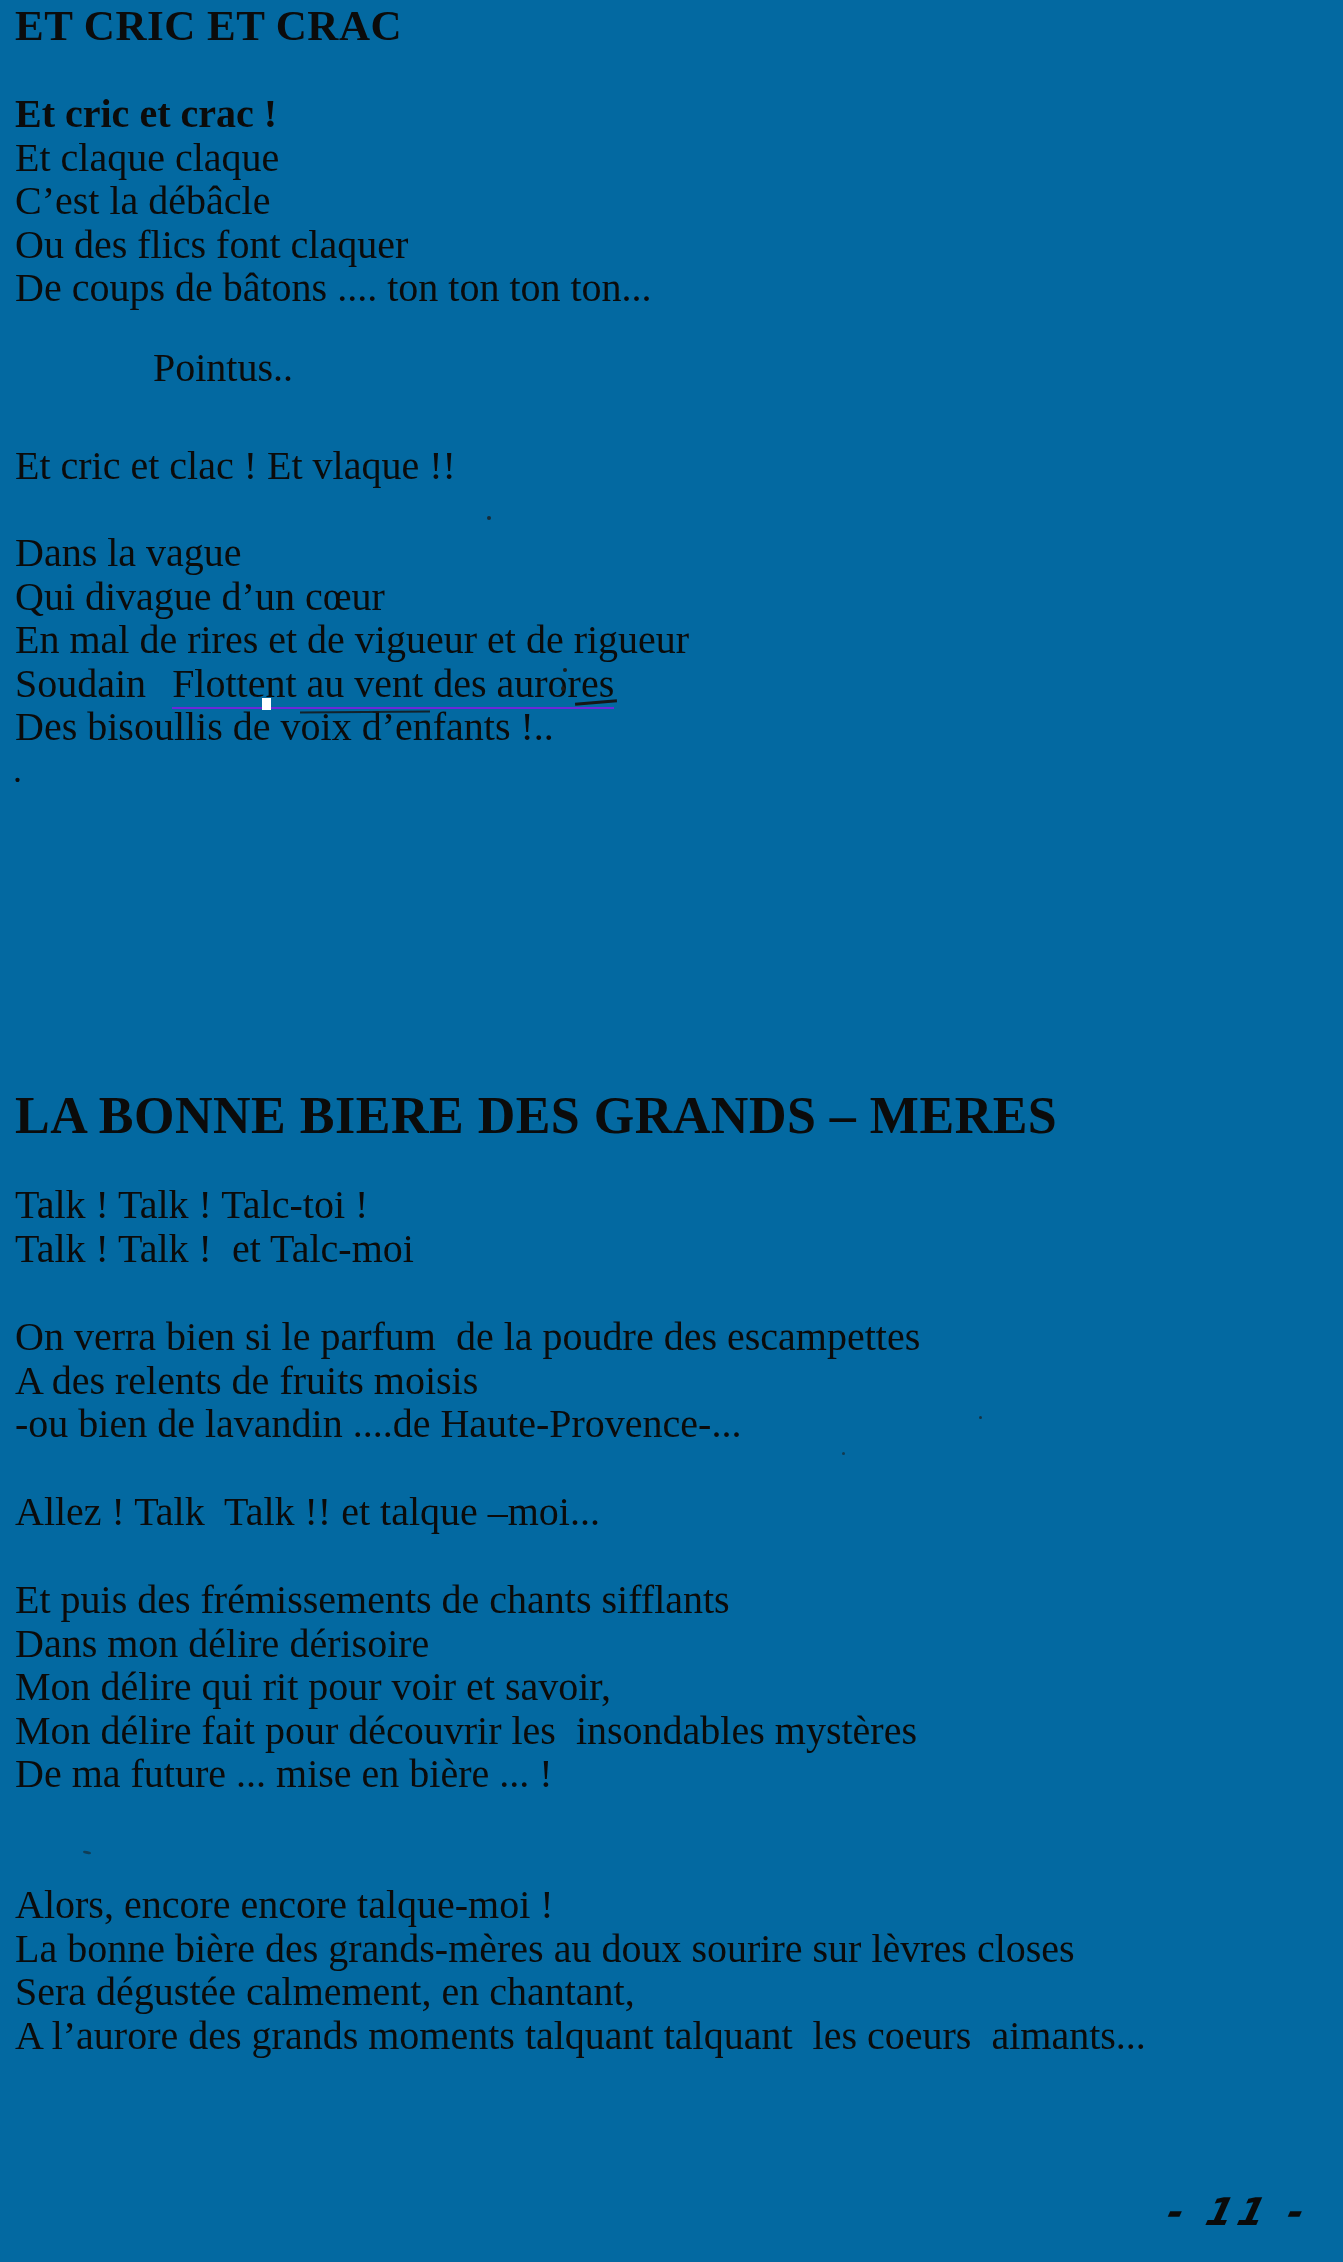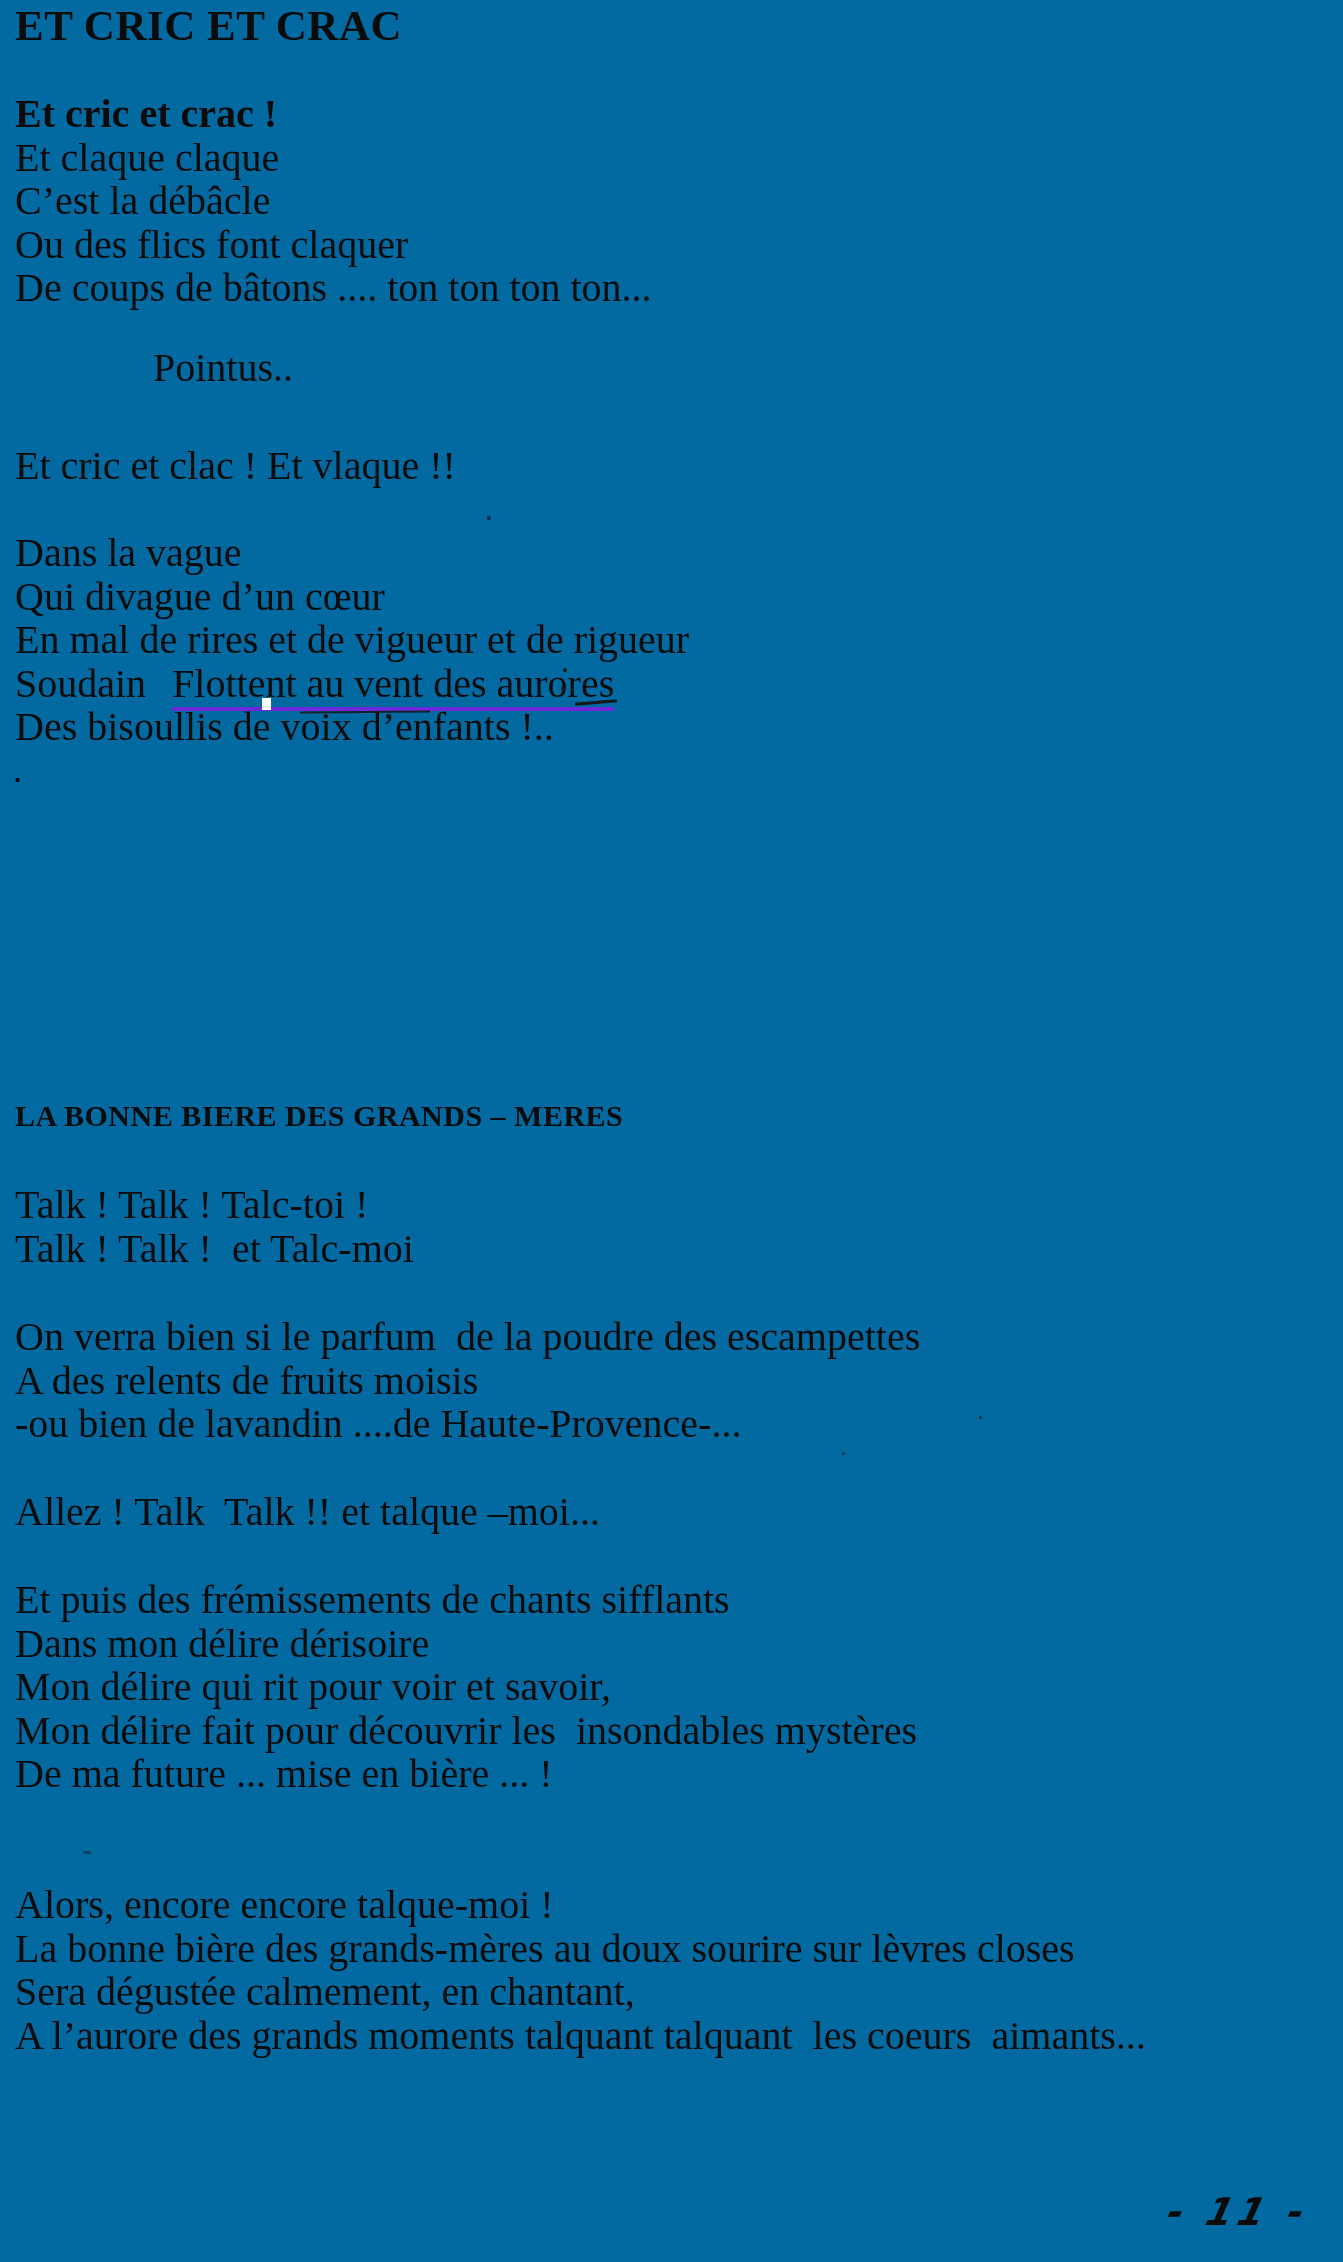--- a/index.html
+++ b/index.html
@@ -4,26 +4,26 @@
 <style>
   * { margin:0; padding:0; box-sizing:border-box; }
   html, body { width:1343px; height:2262px; background:#ffffff; }
   #page {
     position:relative; width:1343px; height:2262px; overflow:hidden;
     background:#0369a1; color:#0b0b0b;
     font-family:"Liberation Serif","DejaVu Serif",serif;
   }
   .title { position:absolute; left:15px; font-weight:700; white-space:pre-wrap; letter-spacing:.5px; }
   .t1 { top:1px;   font-size:43px; line-height:50px; }
-  .t2 { top:1092px; font-size:30px; line-height:48px; }
+  .t2 { top:1092px; font-size:52px; line-height:48px; }
   .stanza { position:absolute; left:15px; right:12px; }
   .line { font-size:40px; line-height:43.5px; white-space:pre-wrap; }
   .bold { font-weight:700; }
   .indent { padding-left:138px;margin-top:36px; }
-  .u { margin-left:26px; border-bottom:4px solid #6d28d9; padding-bottom:1px; }
+  .u { margin-left:26px; border-bottom:2px solid #6d28d9; padding-bottom:1px; }
   .mark { position:absolute; font-size:36px; line-height:36px; }
   .speck { position:absolute; background:#1c1c1c; border-radius:50%; }
   .bar { position:absolute; background:#161616; height:3px; }
   .gapcover { position:absolute; background:#ffffff; }
   #pagenum {
     position:absolute; left:1168px; top:2190px;
     font-family:"DejaVu Sans",sans-serif; font-size:38px; font-style:italic;
     font-weight:600; letter-spacing:5px; color:#0a0a0a; transform:skewX(-14deg);
   }
 </style>

